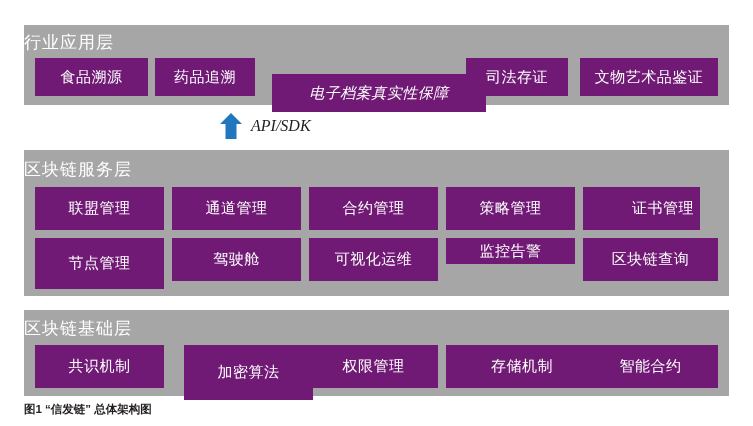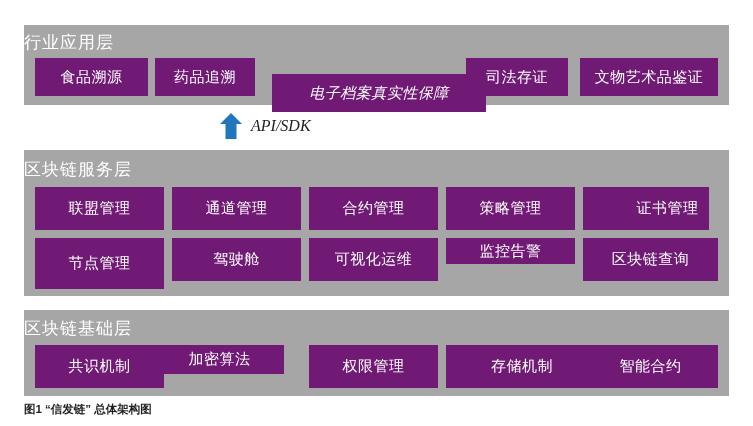--- a/index.html
+++ b/index.html
@@ -157,34 +157,34 @@
 
   </div>
 
   <div class="layer" id="layer-service">
     <div class="layer-title">区块链服务层</div>
 
     <div class="module" style="left:11px; top:37px; width:129px; height:43px;">联盟管理</div>
     <div class="module" style="left:148px; top:37px; width:129px; height:43px;">通道管理</div>
     <div class="module" style="left:285px; top:37px; width:129px; height:43px;">合约管理</div>
     <div class="module" style="left:422px; top:37px; width:129px; height:43px;">策略管理</div>
-    <div class="module" style="left:559px; top:37px; width:126px; height:43px;padding-left:43px;">证书管理</div>
+    <div class="module" style="left:559px; top:37px; width:117px; height:43px;padding-left:43px;">证书管理</div>
 
     <div class="module" style="left:11px; top:88px; width:129px; height:51px;">节点管理</div>
     <div class="module" style="left:148px; top:88px; width:129px; height:43px;">驾驶舱</div>
     <div class="module" style="left:285px; top:88px; width:129px; height:43px;">可视化运维</div>
     <div class="module" style="left:422px; top:88px; width:129px; height:26px;">监控告警</div>
     <div class="module" style="left:559px; top:88px; width:135px; height:43px;">区块链查询</div>
   </div>
 
   <div class="layer" id="layer-base">
     <div class="layer-title">区块链基础层</div>
 
     <div class="module" style="left:11px; top:35px; width:129px; height:43px;">共识机制</div>
-    <div class="module" style="left:131px; top:35px; width:129px; height:29px;">加密算法</div>
+    <div class="module" style="left:160px; top:35px; width:129px; height:55px;">加密算法</div>
     <div class="module" style="left:285px; top:35px; width:129px; height:43px;">权限管理</div>
     <div class="module" style="left:422px; top:35px; width:152px; height:43px;">存储机制</div>
     <div class="module" style="left:559px; top:35px; width:135px; height:43px;">智能合约</div>
   </div>
 
   <div id="caption">图1 “信发链” 总体架构图</div>
 
 </div>
 
 </body></html>

